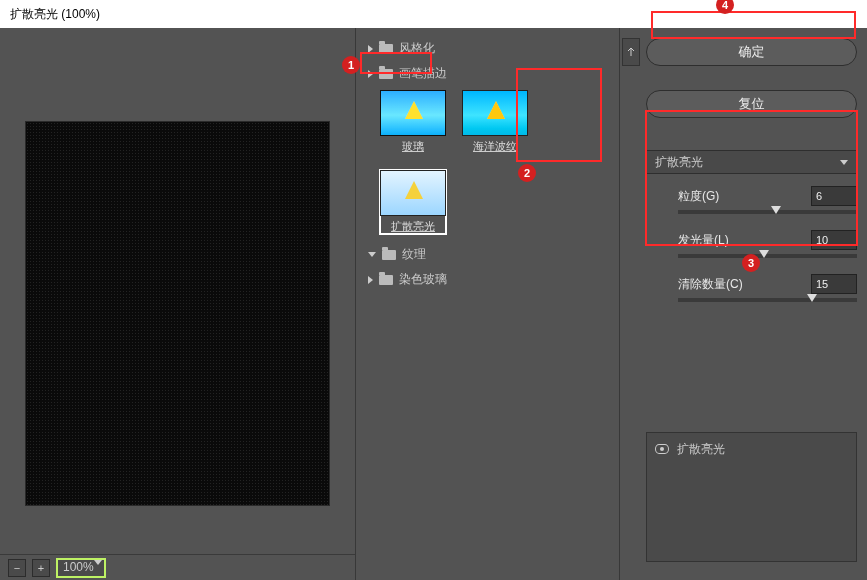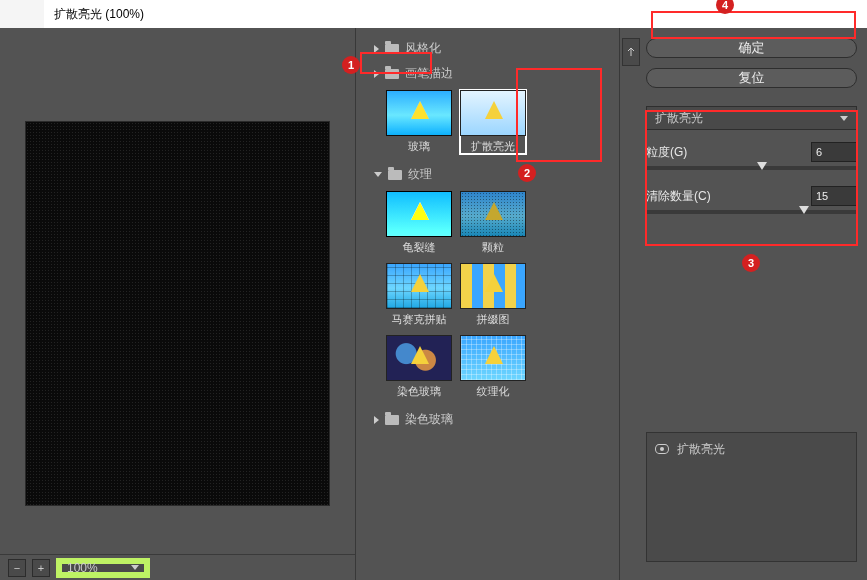--- a/index.html
+++ b/index.html
@@ -1,60 +1,60 @@
 <!DOCTYPE html>
 <html><head>
 <meta charset="utf-8">
 <style>
   * { margin:0; padding:0; box-sizing:border-box; font-family:"Microsoft YaHei",Arial,sans-serif; }
   body { background:#f5f5f5; width:867px; height:580px; overflow:hidden; font-size:12px; color:#ccc; }
-  .titlebar { height:28px; padding:6px 10px; background:#fff; color:#000; font-size:12px;margin-left:44px; }
+  .titlebar { height:28px; padding:6px 10px; background:#fff; color:#000; font-size:12px; }
   .app { display:flex; height:552px; background:#535353; }
   
   .preview { width:355px; display:flex; flex-direction:column; }
   .canvas-wrap { flex:1; display:flex; justify-content:center; align-items:flex-start; padding:18px 12px 4px; }
   .canvas { width:305px; height:385px; background:#0a0a0a; border:1px solid #2a2a2a;
              background-image:radial-gradient(rgba(255,255,255,.10) 0.5px,transparent 0.5px);
              background-size:3px 3px; margin-top:75px;}
   .zoombar { height:26px; display:flex; align-items:center; gap:6px; padding:2px 8px; background:#535353; border-top:1px solid #3a3a3a;}
   .zb-btn { width:18px; height:18px; border:1px solid #2c2c2c; background:#4a4a4a; display:flex; align-items:center; justify-content:center; font-size:11px; cursor:pointer;}
-  .zb-sel { width:94px; height:20px; background:#4a4a4a; border:6px solid #bef264; display:flex; align-items:center; justify-content:space-between; padding:0 5px; cursor:pointer;}
+  .zb-sel { width:50px; height:20px; background:#4a4a4a; border:2px solid #bef264; display:flex; justify-content:space-between; padding:0 5px; cursor:pointer;}
   .tri { width:0;height:0;border-left:4px solid transparent;border-right:4px solid transparent;border-top:5px solid #ccc;}
   
-  .mid { width:265px; border-left:1px solid #383838; border-right:1px solid #383838; padding:8px 12px; overflow:hidden;}
+  .mid { width:265px; border-left:1px solid #383838; border-right:1px solid #383838; padding:8px 6px; overflow:hidden;}
   .cat { padding:4px 6px; display:flex; align-items:center; gap:6px; cursor:pointer;}
   .cat .arrow { width:0;height:0;}
   .arrow.closed { border-top:4px solid transparent;border-bottom:4px solid transparent;border-left:5px solid #ccc;}
   .arrow.open { border-left:4px solid transparent;border-right:4px solid transparent;border-top:5px solid #ccc;}
   .folder-icon { width:14px; height:10px; background:#bbb; border-radius:1px; position:relative; }
   .folder-icon:before{content:"";position:absolute;top:-3px;left:0;width:6px;height:3px;background:#bbb;border-radius:1px 1px 0 0;}
-  .thumbs { display:flex; flex-wrap:wrap; gap:8px; padding:4px 8px 8px 18px; }
+  .thumbs { display:flex; flex-wrap:wrap; gap:16px; padding:4px 8px 8px 18px;text-decoration:underline; }
   .thumb { width:66px; display:flex; flex-direction:column; align-items:center; cursor:pointer;}
   .thumb .pic { width:66px; height:46px; background:linear-gradient(180deg,#3aa6ff 0%,#6dd6ff 55%,#20a8e4 100%); position:relative; border:1px solid #222;}
   .thumb .pic::after{content:"";position:absolute;left:24px;top:10px;width:0;height:0;border-left:9px solid transparent;border-right:9px solid transparent;border-bottom:18px solid #f5d13b;}
   .thumb.glass .pic{ filter:contrast(1.2) blur(.4px);}
   .thumb.ocean .pic{ filter:hue-rotate(-10deg) saturate(1.4);}
   .thumb.glow .pic{ background:linear-gradient(180deg,#e3f4ff,#9cd6ff);}
   .thumb.crack .pic{ background:linear-gradient(180deg,#3aa6ff,#6dd6ff); filter:contrast(1.6);}
   .thumb.grain .pic{ filter:brightness(0.8);}
   .thumb.grain .pic::before{content:"";position:absolute;inset:0;background-image:radial-gradient(rgba(0,0,0,.4) .6px,transparent .6px);background-size:3px 3px;}
   .thumb.patch .pic{ background:repeating-linear-gradient(90deg,#f2d24a 0 11px,#3aa6ff 11px 22px),linear-gradient(0deg,#8be,#8be);}
   .thumb.stain .pic{ background:radial-gradient(circle at 30% 40%,#48c 0 10px,transparent 11px),radial-gradient(circle at 60% 55%,#c84 0 10px,transparent 11px),#225;}
   .thumb.texture .pic{ background:linear-gradient(180deg,#3aa6ff,#6dd6ff);}
   .thumb.texture .pic::before{content:"";position:absolute;inset:0;background:repeating-linear-gradient(0deg,rgba(255,255,255,.3) 0 1px,transparent 1px 5px),repeating-linear-gradient(90deg,rgba(255,255,255,.3) 0 1px,transparent 1px 5px);}
   .thumb.mosaic .pic::before{content:"";position:absolute;inset:0;background:repeating-linear-gradient(0deg,rgba(0,0,0,.25) 0 1px,transparent 1px 8px),repeating-linear-gradient(90deg,rgba(0,0,0,.25) 0 1px,transparent 1px 8px);}
   .thumb .lbl { font-size:11px; margin-top:3px; color:#dcdcdc; text-align:center; white-space:nowrap;}
   .thumb.selected{ outline:2px solid #fff; outline-offset:-1px;}
   
   .right { flex:1; padding:10px 10px 0 26px; display:flex; flex-direction:column; position:relative;}
   .expander { position:absolute; left:2px; top:10px; width:18px; height:28px; border:1px solid #333; background:#4a4a4a; display:flex; align-items:center; justify-content:center; cursor:pointer;}
   .expander svg{width:10px;height:10px;}
-  .btn { height:20px; border:1px solid #2e2e2e; border-radius:14px; background:#5c5c5c; display:flex; align-items:center; justify-content:center; margin-bottom:10px; cursor:pointer; color:#eee; font-size:13px;}
+  .btn { height:28px; border:1px solid #2e2e2e; border-radius:14px; background:#5c5c5c; display:flex; align-items:center; justify-content:center; margin-bottom:24px; cursor:pointer; color:#eee; font-size:13px;}
   .sel-row { height:24px; background:#494949; border:1px solid #2e2e2e; display:flex; align-items:center; justify-content:space-between; padding:0 8px; margin:8px 0 12px; cursor:pointer;}
-  .param { margin-bottom:16px; }
+  .param { margin-bottom:16px;padding-left:32px; }
   .param .row { display:flex; justify-content:space-between; align-items:center; margin-bottom:4px;}
   .param .lab { font-size:12px; color:#e8e8e8;}
   .param input { width:46px; height:20px; background:#3a3a3a; border:1px solid #222; color:#eee; font-size:11px; padding:0 4px; text-align:left;}
   .track { height:4px; background:#3a3a3a; position:relative; }
   .knob { position:absolute; top:-4px; width:0;height:0;border-left:5px solid transparent;border-right:5px solid transparent;border-top:8px solid #ddd; transform:translateX(-5px);}
   .layers { margin-top:auto; margin-bottom:18px; border:1px solid #333; background:#4a4a4a; height:130px; padding:6px 8px;}
   .layer-row { display:flex; align-items:center; gap:8px; height:20px; cursor:pointer;}
   .eye { width:14px; height:10px; border:1px solid #ccc; border-radius:60%/100%; position:relative;}
   .eye::after{content:"";position:absolute;left:4px;top:2px;width:4px;height:4px;background:#ccc;border-radius:50%;}
   
@@ -92,57 +92,35 @@
       <span class="arrow closed"></span>
       <span class="folder-icon"></span>
       <span>画笔描边</span>
     </div>
 
     <div class="thumbs">
       <div class="thumb glass">
         <div class="pic"></div>
         <div class="lbl">玻璃</div>
       </div>
+      <div class="thumb ocean">
+        <div class="pic"></div>
+        <div class="lbl">海洋波纹</div>
+      </div>
       <div class="thumb glow selected">
         <div class="pic"></div>
         <div class="lbl">扩散亮光</div>
       </div>
     </div>
 
 
     <div class="cat">
       <span class="arrow open"></span>
       <span class="folder-icon"></span>
       <span>纹理</span>
-    </div>
-    <div class="thumbs">
-      <div class="thumb crack">
-        <div class="pic"></div>
-        <div class="lbl">龟裂缝</div>
-      </div>
-      <div class="thumb grain">
-        <div class="pic"></div>
-        <div class="lbl">颗粒</div>
-      </div>
-      <div class="thumb mosaic">
-        <div class="pic"></div>
-        <div class="lbl">马赛克拼贴</div>
-      </div>
-      <div class="thumb patch">
-        <div class="pic"></div>
-        <div class="lbl">拼缀图</div>
-      </div>
-      <div class="thumb stain">
-        <div class="pic"></div>
-        <div class="lbl">染色玻璃</div>
-      </div>
-      <div class="thumb texture">
-        <div class="pic"></div>
-        <div class="lbl">纹理化</div>
-      </div>
     </div>
 
     <div class="cat">
       <span class="arrow closed"></span>
       <span class="folder-icon"></span>
       <span>染色玻璃</span>
     </div>
   </div>
 
   <div class="right">
@@ -163,20 +141,29 @@
       <div class="row">
         <span class="lab">粒度(G)</span>
         <input value="6" style="">
       </div>
       <div class="track">
         <div class="knob" style="left:55%"></div>
       </div>
     </div>
     <div class="param">
       <div class="row">
+        <span class="lab">发光量(L)</span>
+        <input value="10" style="">
+      </div>
+      <div class="track">
+        <div class="knob" style="left:48%"></div>
+      </div>
+    </div>
+    <div class="param">
+      <div class="row">
         <span class="lab">清除数量(C)</span>
         <input value="15" style="">
       </div>
       <div class="track">
         <div class="knob" style="left:75%"></div>
       </div>
     </div>
 
     <div class="layers">
       <div class="layer-row">

